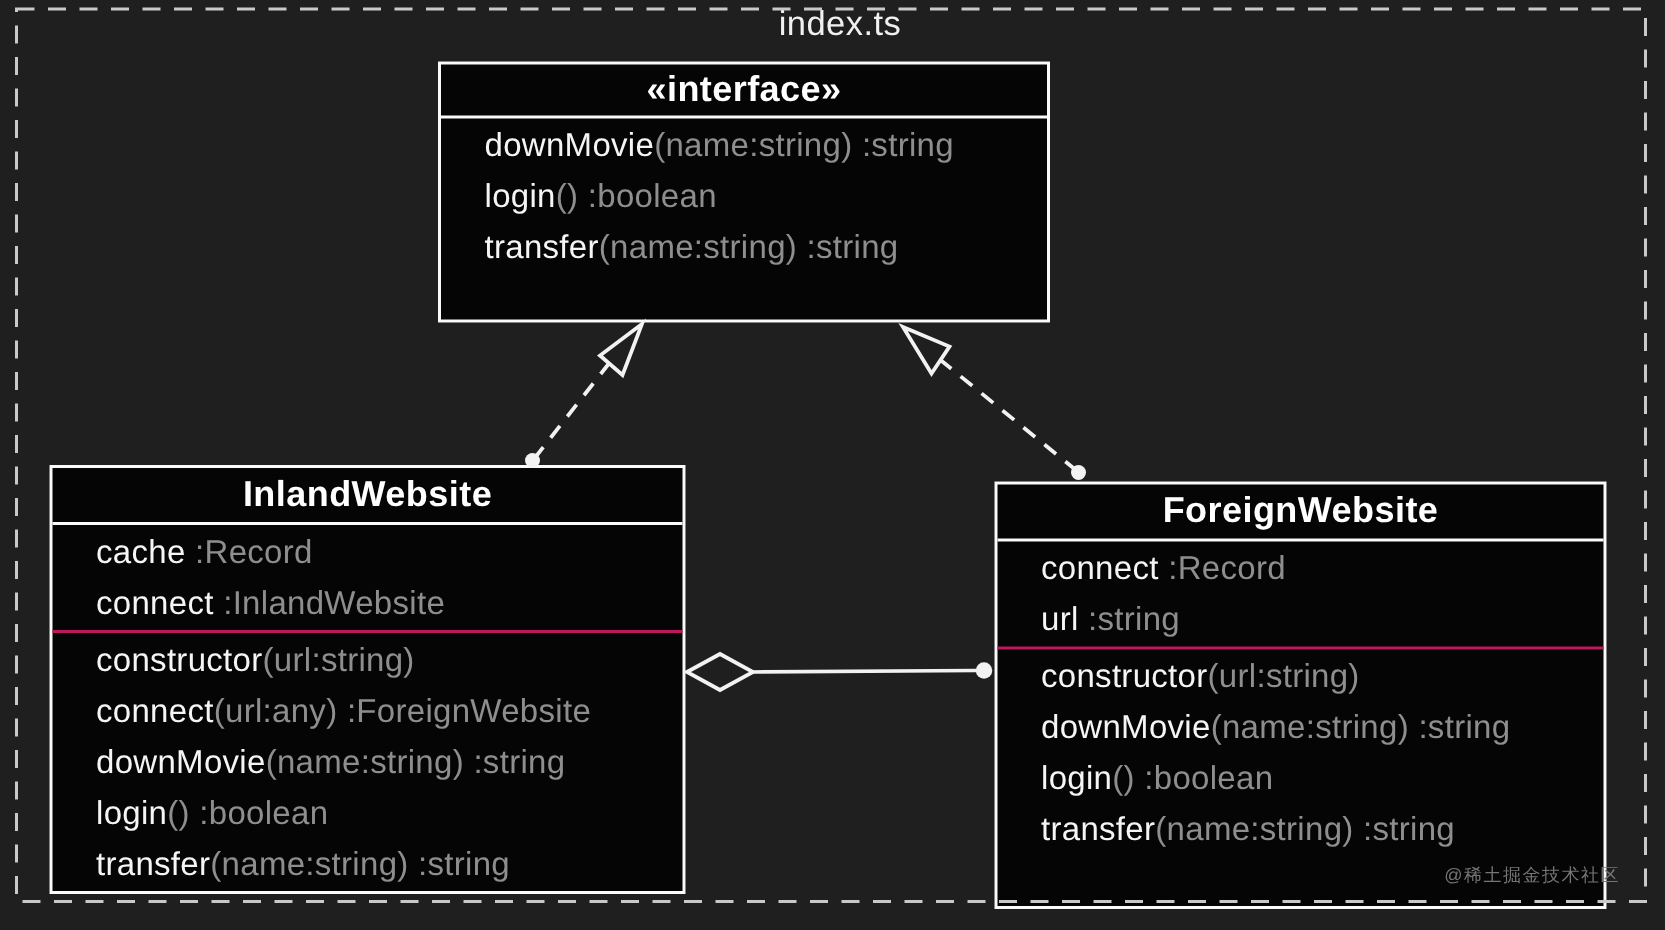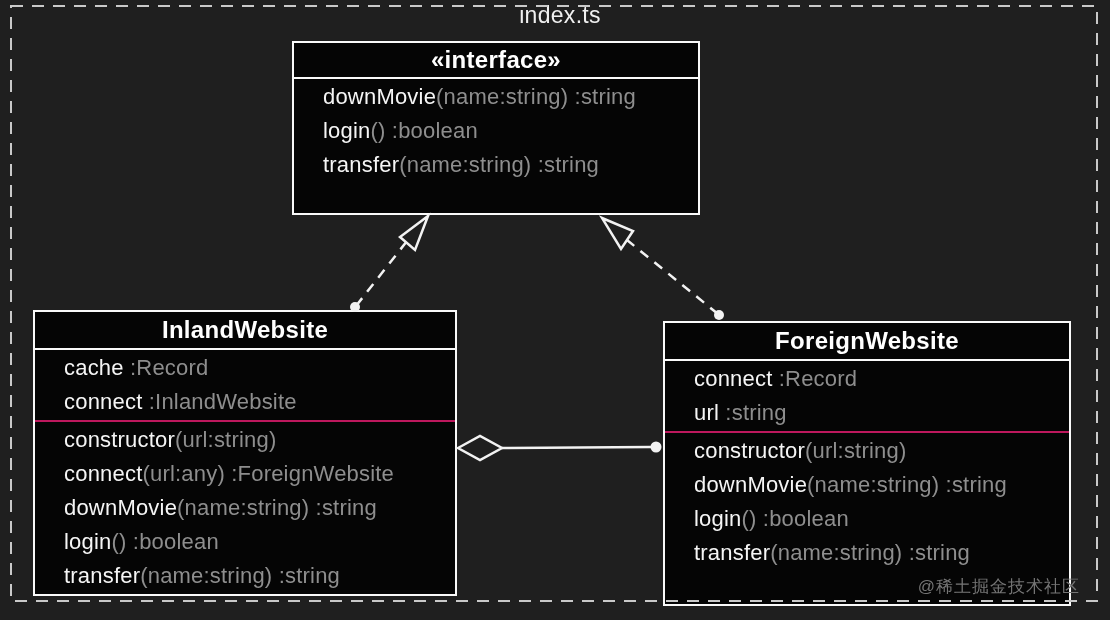--- a/index.html
+++ b/index.html
@@ -28,21 +28,21 @@
   .section{padding:1px 0;}
   .section.attrs{border-bottom:2px solid #be185d;}
   .row{
     height:34px;line-height:34px;padding:0 29px;font-size:22px;
     letter-spacing:.2px;white-space:nowrap;overflow:hidden;
   }
   .nm{color:#f5f5f5;}
   .sig{color:#8e8e8e;white-space:pre;}
   .watermark{
     position:absolute;right:30px;top:575px;z-index:3;
-    color:#757575;font-size:17px;letter-spacing:1px;
+    color:#757575;font-size:12px;letter-spacing:1px;
   }
 </style>
 </head>
 <body>
 
 <div class="canvas">
 
   <svg class="overlay" viewBox="0 0 1110 620">
 
     <rect x="11" y="6" width="1086" height="595" fill="none" stroke="#c9c9c9" stroke-width="2" stroke-dasharray="12 9"></rect>

